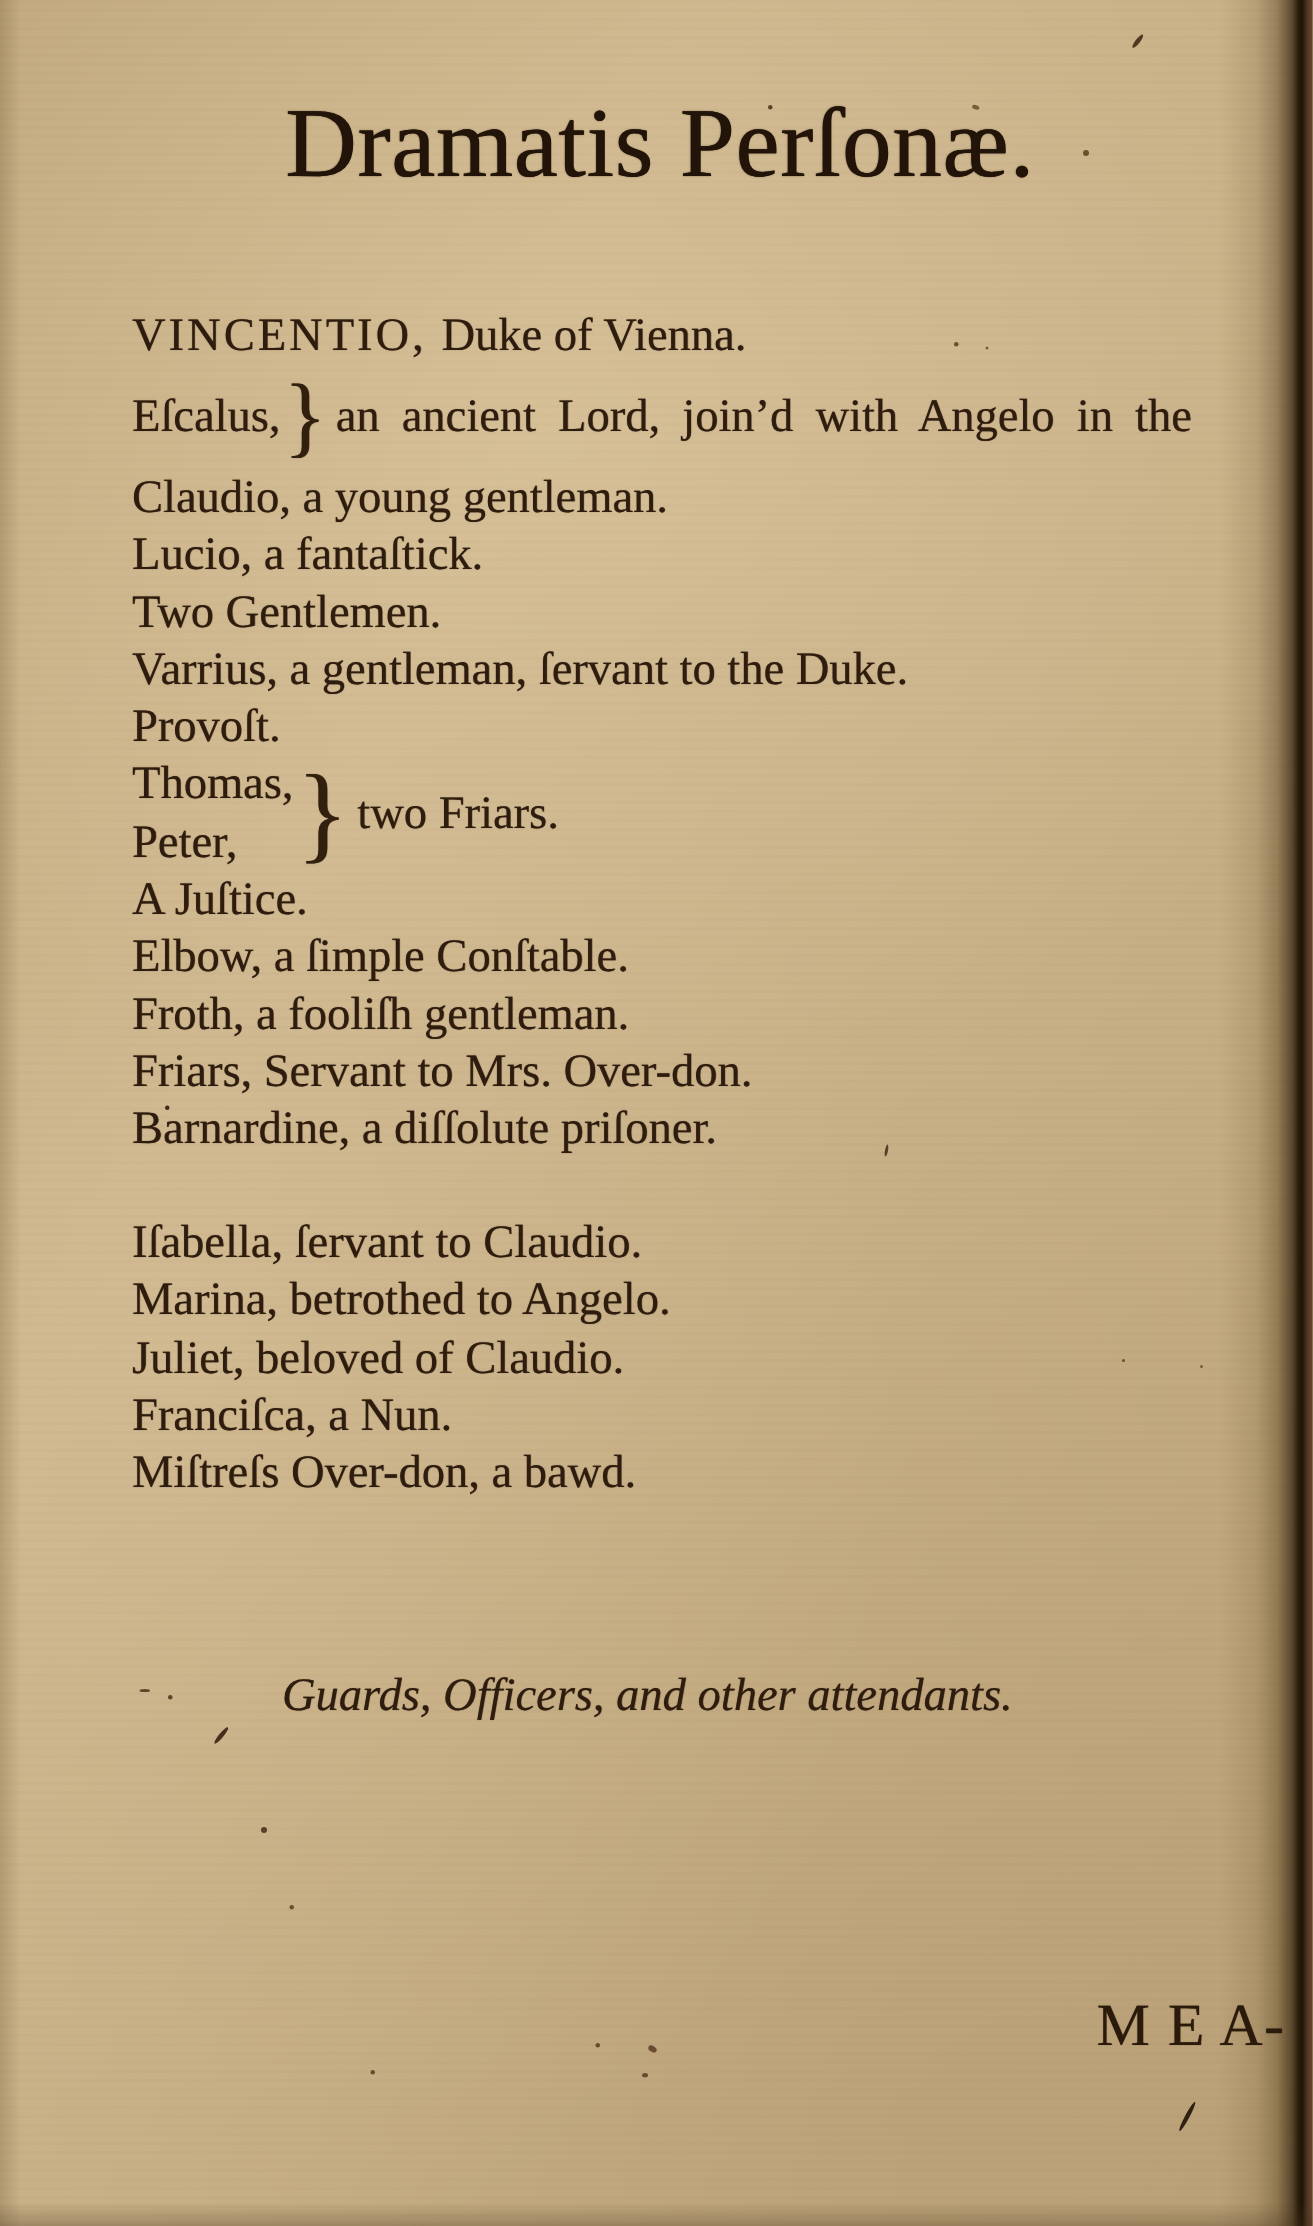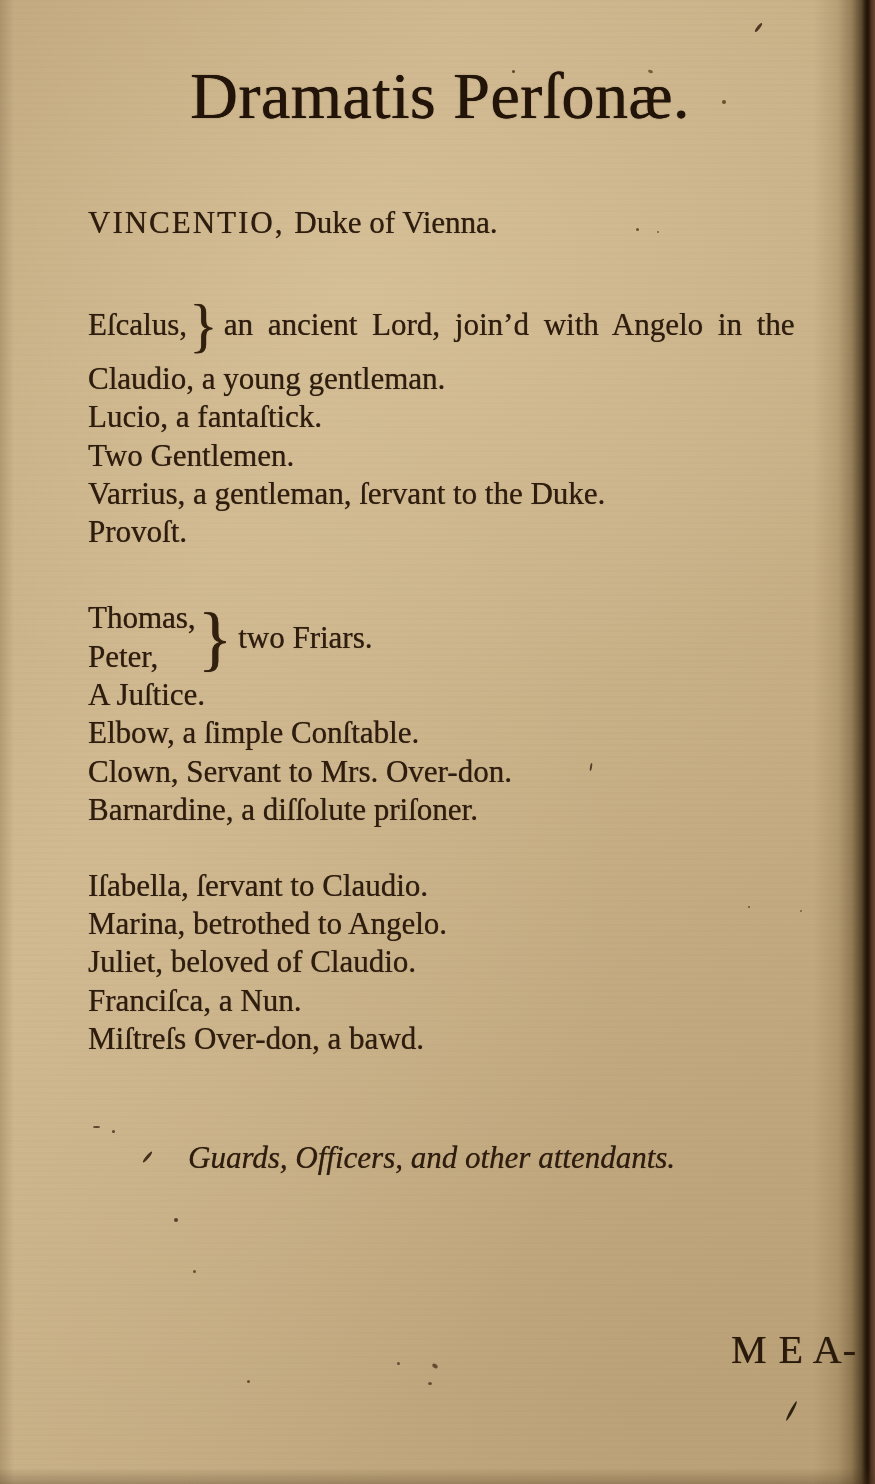--- a/index.html
+++ b/index.html
@@ -37,35 +37,34 @@
   }
   .cast {
     position:absolute; left:88px; top:204px; font-size:31px; line-height:38.2px;
     white-space:nowrap;
   }
   .cast-line { height:38.2px; }
   .gap { height:38.2px; }
   .caps { letter-spacing:2px; }
   .it { }
   .rm { font-style:normal; }
-  .brace-row { display:flex; align-items:center;margin-top:48px; }
+  .brace-row { display:flex; align-items:center; }
   .bg-tight { height:70px; }
   .bg-tall  { height:77px; }
   .bnames { line-height:38.2px; }
   .bg-tight .bnames { line-height:70px; }
   .brace-glyph { line-height:1; margin:0 6px 0 2px; font-weight:400; color:#32200f; }
   .bg-tight .brace-glyph { font-size:60px; }
   .bg-tall  .brace-glyph { font-size:72px; }
   .bdesc { line-height:32px; }
   .bdesc .ind { padding-left:34px; }
   .bdesc .wide { word-spacing:7px; }
   .attendants {
     position:absolute; left:188px; top:1112px; font-size:31px; font-style:italic;
     white-space:nowrap;
-    margin-top:28px;
   }
   .scene { position:absolute; left:232px; top:1200px; font-size:35px; white-space:nowrap; color:#271807; }
   .scene .label { letter-spacing:3px; }
   .scene .place { margin-left:14px; }
   .catchword { position:absolute; left:731px; top:1326px; font-size:40px; letter-spacing:1px; color:#2a1a0b; }
   .speck { position:absolute; border-radius:50%; }
 </style>
 </head>
 <body>
 
@@ -97,21 +96,22 @@
           <div>Thomas,</div>
           <div>Peter,</div>
         </div>
         <span class="brace-glyph">}</span>
         <div class="bdesc">
           <div class=""><span class="it">two Friars.</span></div>
         </div>
       </div>
       <div class="cast-line"><span class="it">A Juſtice.</span></div>
       <div class="cast-line"><span class="rm">Elbow, </span><span class="it">a ſimple Conſtable.</span></div>
-      <div class="cast-line"><span class="rm">Clown, </span><span class="it">Servant to Mrs. </span><span class="rm">Over-don.</span></div>
+      <div class="cast-line"><span class="rm">Froth, </span><span class="it">a fooliſh gentleman.</span></div>
+      <div class="cast-line"><span class="rm">Friars, </span><span class="it">Servant to Mrs. </span><span class="rm">Over-don.</span></div>
       <div class="cast-line"><span class="rm">Barnardine, </span><span class="it">a diſſolute priſoner.</span></div>
       <div class="gap"></div>
       <div class="cast-line"><span class="rm">Iſabella, </span><span class="it">ſervant to </span><span class="rm">Claudio.</span></div>
       <div class="cast-line"><span class="rm">Marina, </span><span class="it">betrothed to </span><span class="rm">Angelo.</span></div>
       <div class="cast-line"><span class="rm">Juliet, </span><span class="it">beloved of </span><span class="rm">Claudio.</span></div>
       <div class="cast-line"><span class="rm">Franciſca, </span><span class="it">a Nun.</span></div>
       <div class="cast-line"><span class="it">Miſtreſs </span><span class="rm">Over-don, </span><span class="it">a bawd.</span></div>
     </div>
 
   <div class="attendants ink">Guards, Officers, and other attendants.</div>

